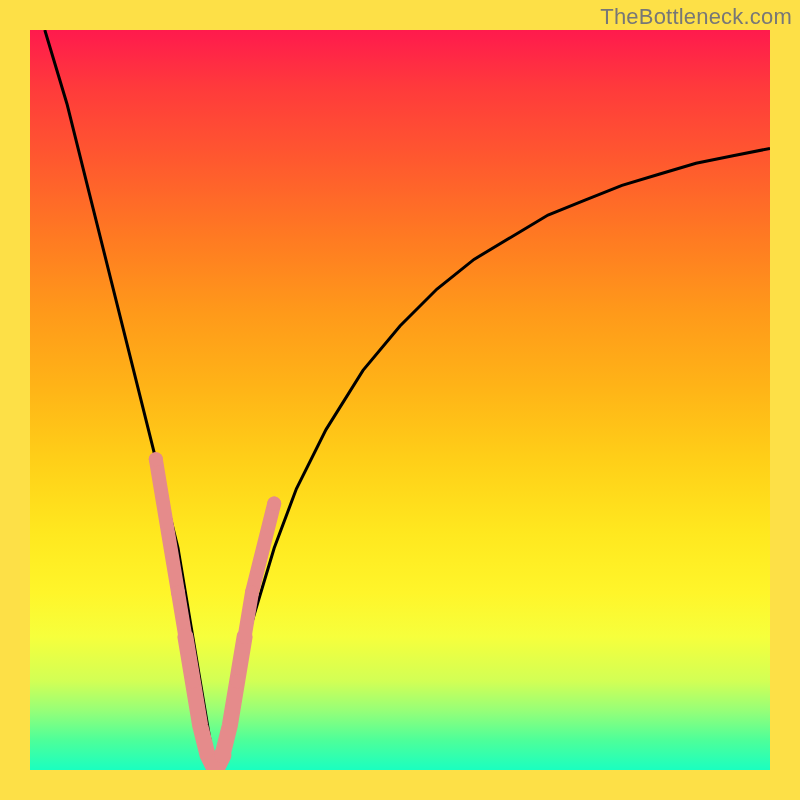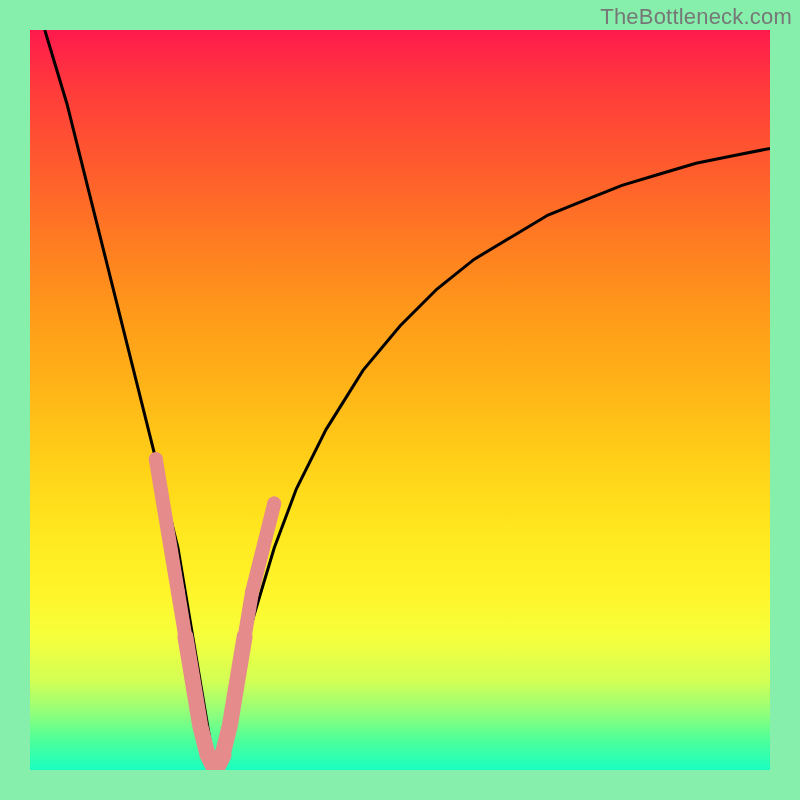--- a/index.html
+++ b/index.html
@@ -10,21 +10,21 @@
     overflow: hidden;
     background: #000;
     font-family: Arial, Helvetica, sans-serif;
   }
   .frame {
     position: absolute;
     left: 0;
     top: 0;
     width: 800px;
     height: 800px;
-    background: #86efac;
+    background: #fde047;
   }
   .plot {
     position: absolute;
     left: 30px;
     top: 30px;
     width: 740px;
     height: 740px;
     overflow: hidden;
     background: linear-gradient(
       to bottom,

